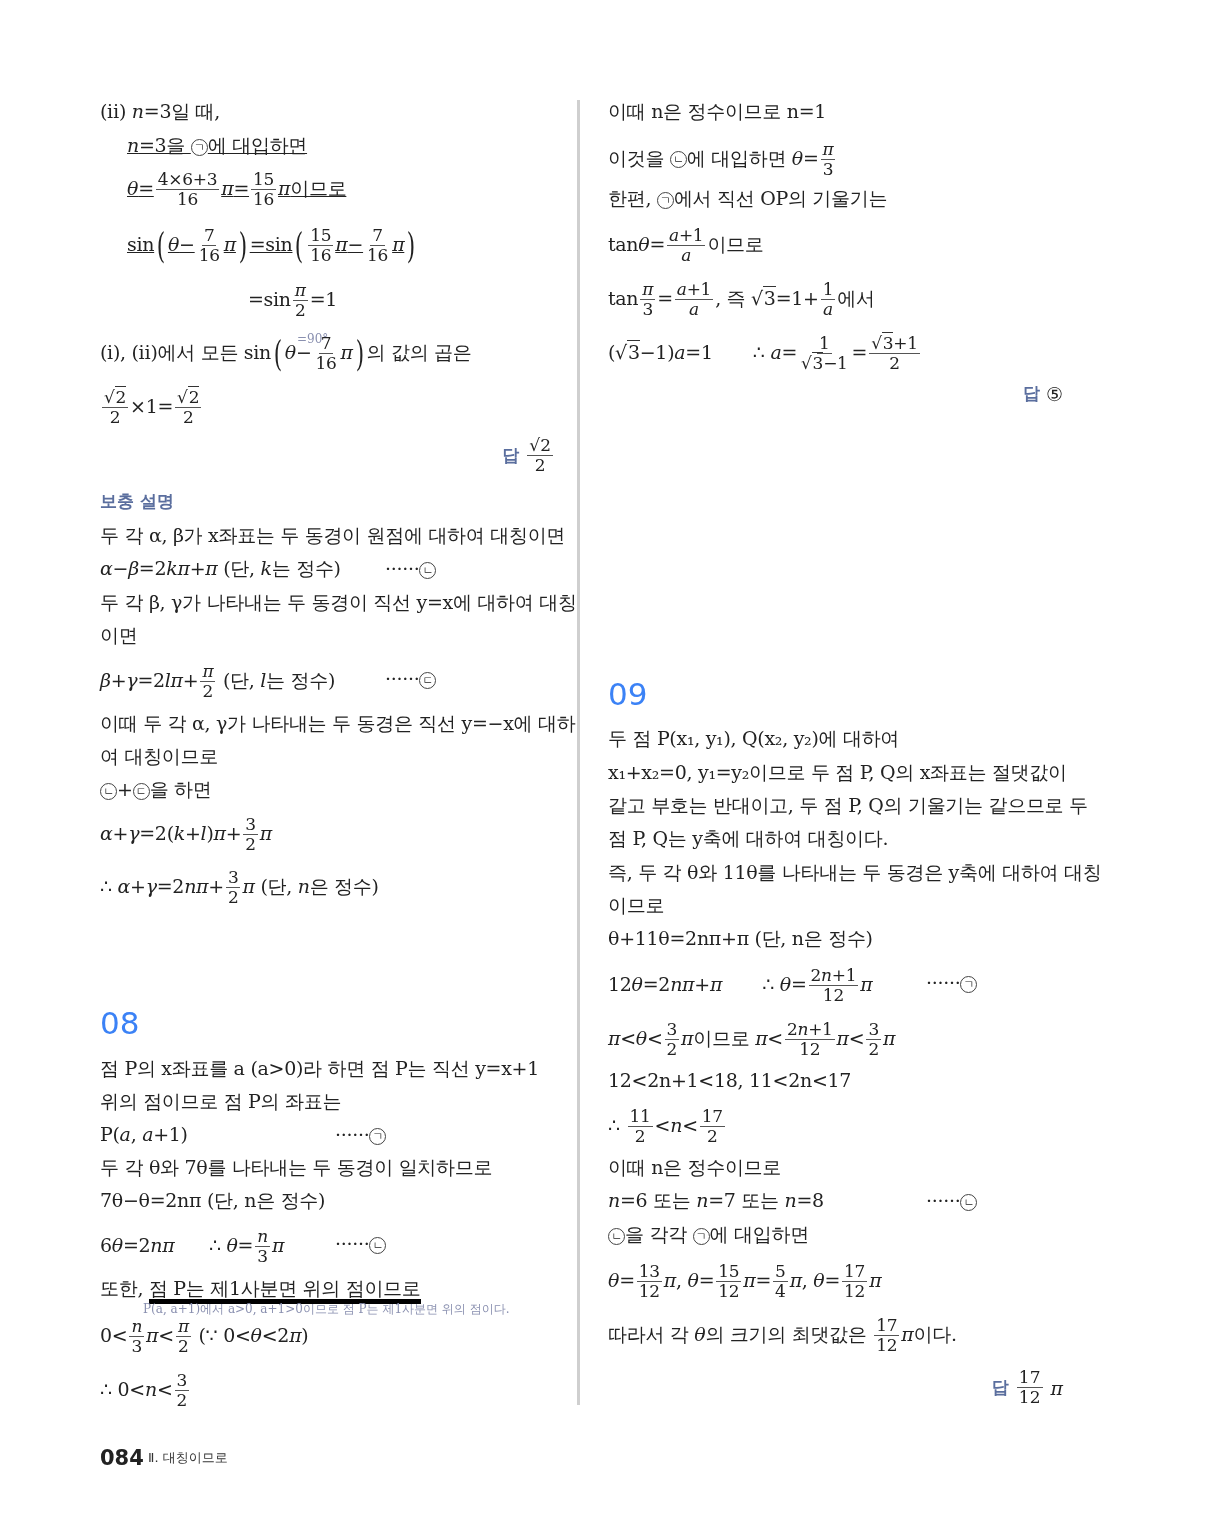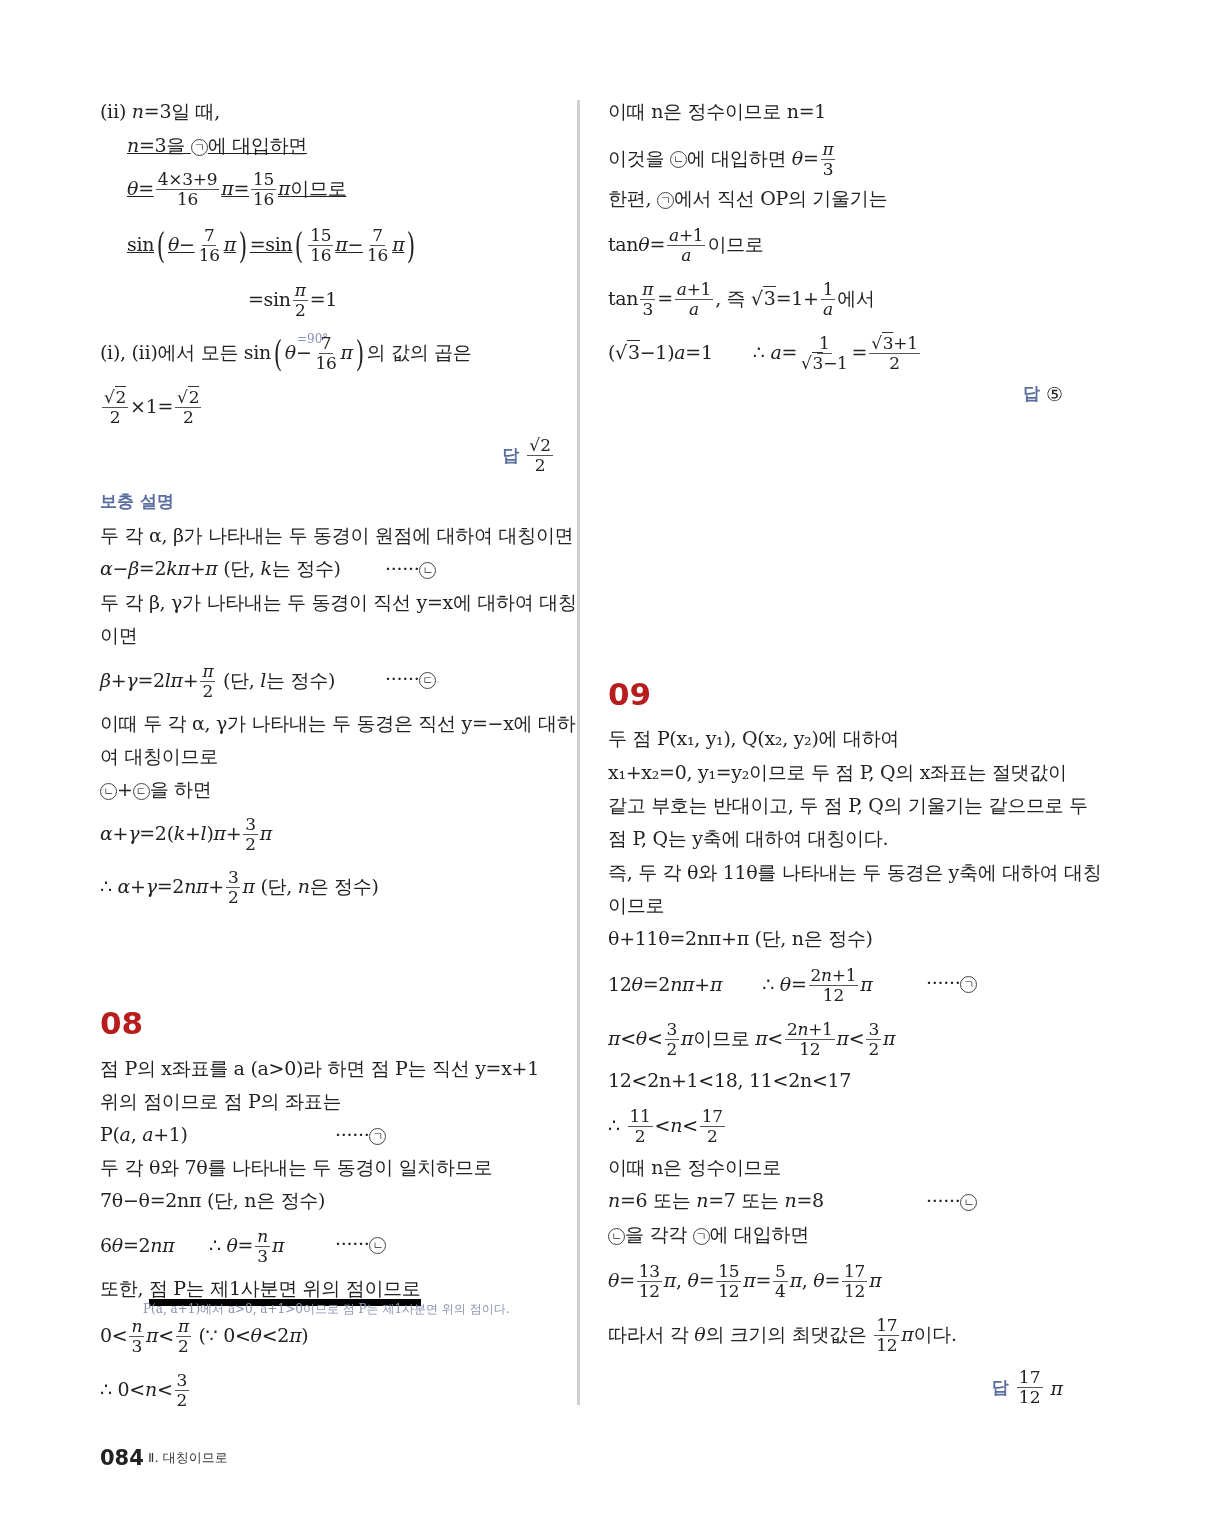--- a/index.html
+++ b/index.html
@@ -13,39 +13,39 @@
   .ind { padding-left:27px;text-decoration:underline; }
   i.v { font-style:italic; }
   .frac { display:inline-flex; flex-direction:column; align-items:center; vertical-align:middle; margin:0 2px; line-height:19px; font-size:17px; }
   .frac .num { border-bottom:1px solid #555; padding:0 2px; }
   .frac .den { padding:0 2px; }
   .paren { font-size:36px; font-weight:200; vertical-align:middle; line-height:24px; display:inline-block; transform:scaleX(0.6); }
   .circ { display:inline-block; width:15px; height:15px; border:1px solid #444; border-radius:50%; font-size:11px; line-height:15px; text-align:center; vertical-align:middle; font-family:"DejaVu Sans",sans-serif; }
   .supnote { position:absolute; color:#8a90b0; font-size:12px; }
   .ans { position:absolute; right:0; font-size:19px; display:flex; align-items:center; gap:6px; }
   .ans-label { color:#5a6e9e; font-family:"DejaVu Sans",sans-serif; font-weight:bold; font-size:17px; }
-  .section-head { position:absolute; left:0; font-family:"DejaVu Sans",sans-serif; font-weight:bold; font-size:31px; color:#b91c1c; }
+  .section-head { position:absolute; left:0; font-family:"DejaVu Sans",sans-serif; font-weight:normal; font-size:31px; color:#3b82f6; }
   .supp-head { position:absolute; left:0; font-family:"DejaVu Sans",sans-serif; font-weight:bold; font-size:17px; color:#5a6e9e; }
   .sqrt { border-top:1px solid #333; padding-left:1px; }
   .footer-num { position:absolute; left:100px; top:1446px; font-family:"DejaVu Sans",sans-serif; font-weight:bold; font-size:21px; color:#222; }
   .footer-ch { position:absolute; left:148px; top:1449px; font-family:"DejaVu Sans",sans-serif; font-size:13px; color:#333; }
-  .underline { border-bottom:7px solid #000000; }
+  .underline { border-bottom:5px solid #000000; }
 </style>
 </head>
 <body>
 
 <div class="divider"></div>
 
 <div class="col col-left">
 
   <div class="line" style="top:99px">(ⅱ) <i class="v">n</i>=3일 때,</div>
   <div class="line ind" style="top:133px"><i class="v">n</i>=3을 <span class="circ">ㄱ</span>에 대입하면</div>
   <div class="line ind" style="top:170px">
     <i class="v">θ</i>=<span class="frac">
-        <span class="num">4×3+9</span>
+        <span class="num">4×6+3</span>
         <span class="den">16</span>
       </span><i class="v">π</i>=<span class="frac">
         <span class="num">15</span>
         <span class="den">16</span>
       </span><i class="v">π</i>이므로
   </div>
   <div class="line ind" style="top:226px">
     sin<span class="paren">(</span><i class="v">θ</i>−<span class="frac">
         <span class="num">7</span>
         <span class="den">16</span>
@@ -83,21 +83,21 @@
 
   <div class="ans" style="top:436px">
     <span class="ans-label">답</span>
     <span class="frac">
         <span class="num">√2</span>
         <span class="den">2</span>
       </span>
   </div>
 
   <div class="supp-head" style="top:490px">보충 설명</div>
-  <div class="line" style="top:523px">두 각 α, β가 나타내는 두 동경이 원점에 대하여 대칭이면</div>
+  <div class="line" style="top:523px">두 각 α, β가 x좌표는 두 동경이 원점에 대하여 대칭이면</div>
   <div class="line" style="top:556px"><i class="v">α</i>−<i class="v">β</i>=2<i class="v">kπ</i>+<i class="v">π</i> (단, <i class="v">k</i>는 정수)<span style="position:absolute;left:285px">······<span class="circ">ㄴ</span></span></div>
   <div class="line" style="top:590px">두 각 β, γ가 나타내는 두 동경이 직선 y=x에 대하여 대칭</div>
   <div class="line" style="top:623px">이면</div>
   <div class="line" style="top:662px"><i class="v">β</i>+<i class="v">γ</i>=2<i class="v">lπ</i>+<span class="frac">
         <span class="num"><i class="v">π</i></span>
         <span class="den">2</span>
       </span> (단, <i class="v">l</i>는 정수)<span style="position:absolute;left:285px;top:4px">······<span class="circ">ㄷ</span></span></div>
   <div class="line" style="top:711px">이때 두 각 α, γ가 나타내는 두 동경은 직선 y=−x에 대하</div>
   <div class="line" style="top:744px">여 대칭이므로</div>
   <div class="line" style="top:777px"><span class="circ">ㄴ</span>+<span class="circ">ㄷ</span>을 하면</div>

